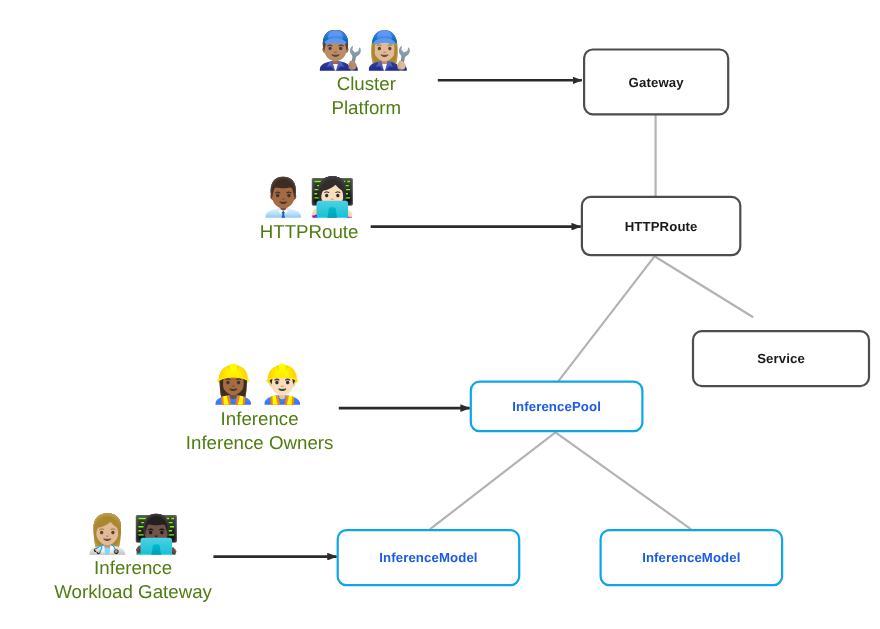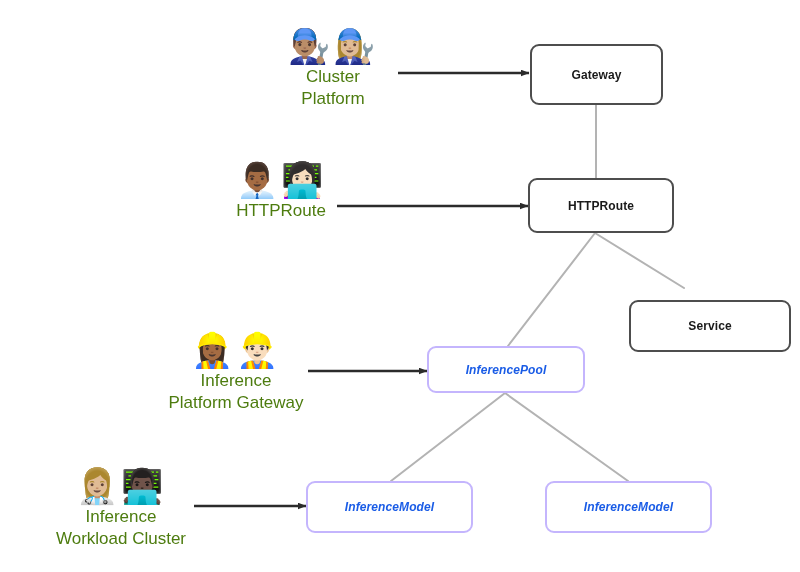--- a/index.html
+++ b/index.html
@@ -42,22 +42,21 @@
     letter-spacing: 0.1px;
     white-space: nowrap;
   }
   .node.dark {
     border: 2px solid #4d4d4d;
   }
   .node.dark .node-label {
     color: #1a1a1a;
   }
   .node.blue {
-    border: 2px solid #c4b5fd;
-    font-style: italic;
+    border: 2px solid #0ea5e9;
   }
   .node.blue .node-label {
     color: #1a5ce6;
   }
 
   
   .persona {
     position: absolute;
     text-align: center;
     z-index: 3;
@@ -135,22 +134,22 @@
   </div>
 
   <div class="persona" style="left:195px; top:160px; width:172px;">
     <div class="persona-icons">👨🏾‍💼👩🏻‍💻</div>
     <div class="persona-label">HTTPRoute</div>
   </div>
 
   <div class="persona" style="left:150px; top:330px; width:172px;">
     <div class="persona-icons">👷🏾‍♀️👷🏻‍♂️</div>
     <div class="persona-label">Inference</div>
-    <div class="persona-label">Platform Gateway</div>
+    <div class="persona-label">Inference Owners</div>
   </div>
 
   <div class="persona" style="left:35px; top:466px; width:172px;">
     <div class="persona-icons">👩🏼‍⚕️👨🏿‍💻</div>
     <div class="persona-label">Inference</div>
-    <div class="persona-label">Workload Cluster</div>
+    <div class="persona-label">Workload Gateway</div>
   </div>
 
 </div>
 
 </body></html>

